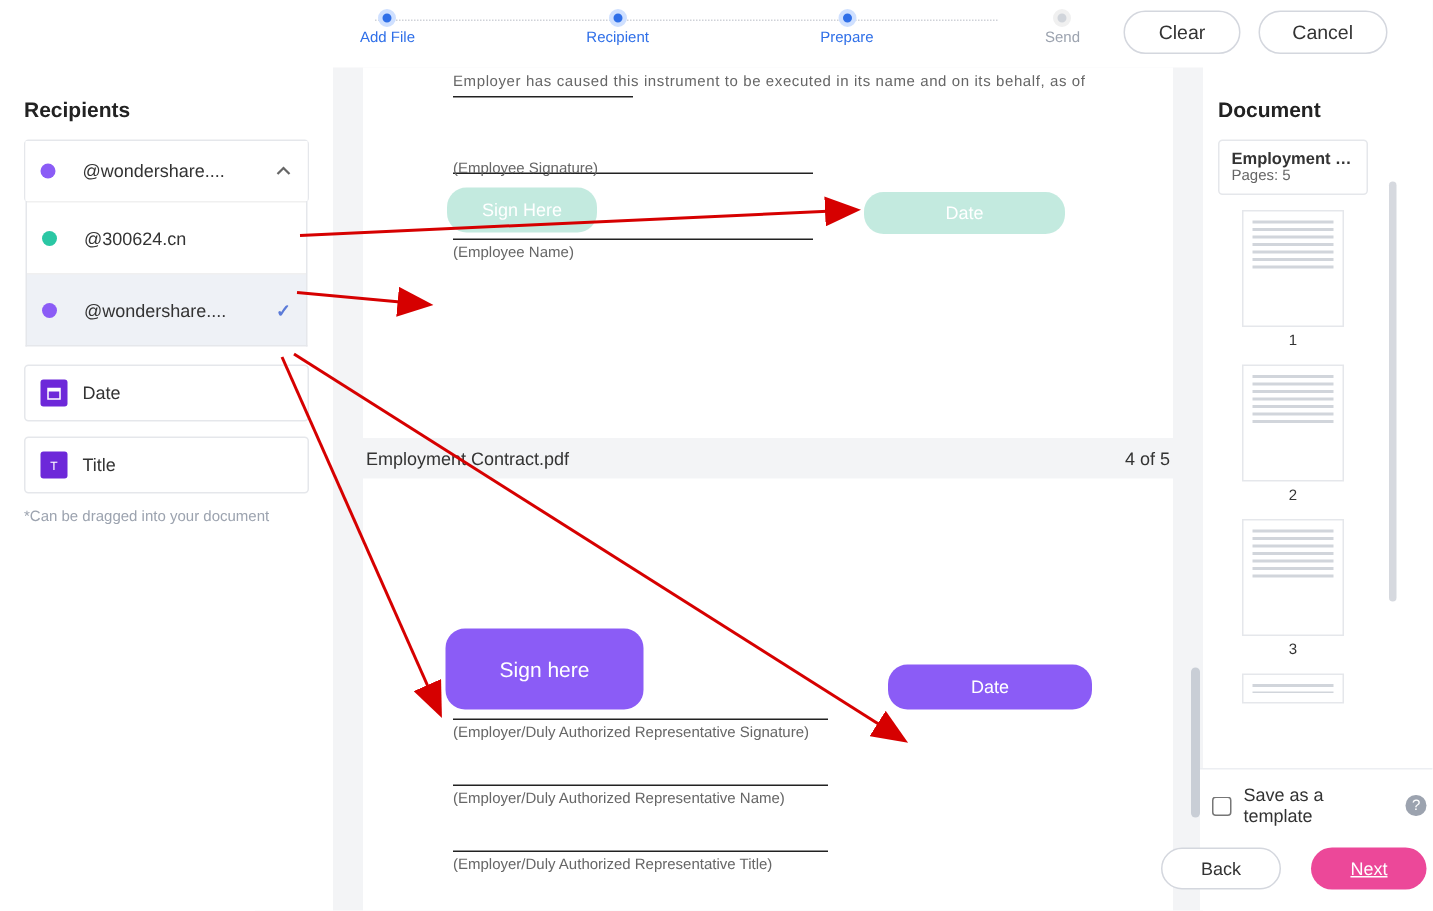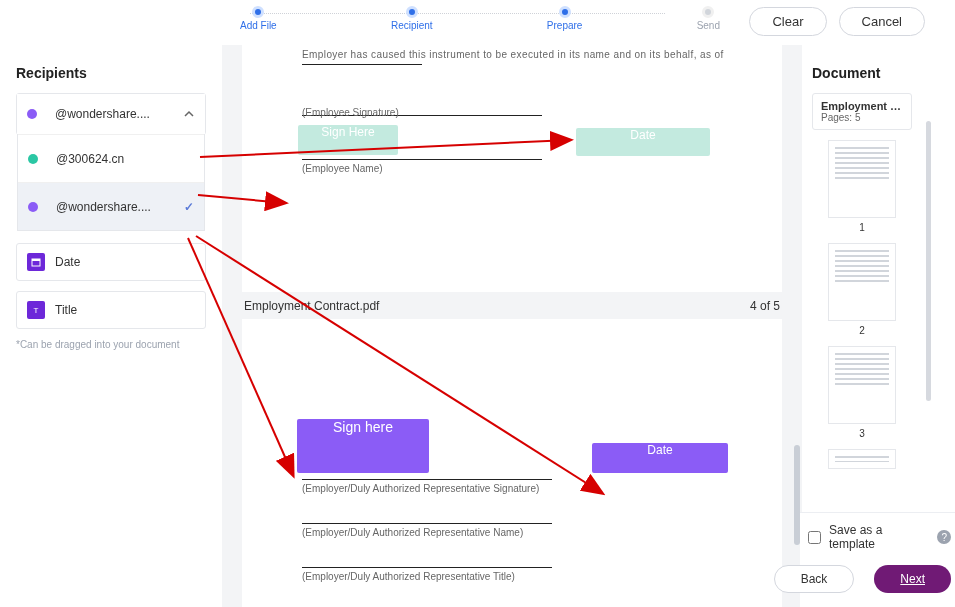--- a/index.html
+++ b/index.html
@@ -42,21 +42,21 @@
 
   
   .center { position:absolute; left:222px; top:45px; width:580px; height:562px; background:#f3f4f6; }
   .page { position:absolute; left:20px; width:540px; background:#fff; }
   .page1 { top:0; height:247px; }
   .page2 { top:274px; height:288px; }
   .doc-caption { position:absolute; left:22px; top:254px; font-size:12px; color:#333; }
   .page-ind { position:absolute; right:22px; top:254px; font-size:12px; color:#333; }
   .line-text { font-size:10px; color:#666; position:absolute; }
   .sigline { position:absolute; border-bottom:1px solid #222; height:1px; }
-  .ghost-tag { position:absolute; border-radius:2px; display:flex; justify-content:center; font-size:12px; }
+  .ghost-tag { position:absolute; border-radius:13px; display:flex; align-items:center; justify-content:center; font-size:12px; }
   .ghost-green { background:rgba(145, 216, 196, 0.55); color:#fff; }
   .purple-tag { background:#8b5cf6; color:#fff; font-family: Georgia, serif; }
   .purple-tag.small { font-family: inherit; }
   .center-scroll { position:absolute; right:2px; top:400px; width:6px; height:100px; background:#c9ced6; border-radius:3px; }
 
   
   .right { position:absolute; left:802px; top:45px; right:0; height:562px; background:#fff; padding:20px 8px 0 10px; }
   .doc-header { border:1px solid #e5e7eb; border-radius:3px; padding:6px 8px; width:100px; }
   .doc-name { font-size:11px; font-weight:600; color:#333; white-space:nowrap; overflow:hidden; text-overflow:ellipsis; }
   .doc-pages { font-size:10px; color:#666; }
@@ -64,21 +64,21 @@
   .thumb { width:68px; height:78px; margin:10px auto 4px; background:#fff; border:1px solid #e5e7eb; display:flex; flex-direction:column; padding:6px; gap:3px; }
   .thumb .tl { height:2px; background:#d1d5db; }
   .thumb-cap { font-size:10px; color:#333; text-align:center; }
   .right-scroll { position:absolute; right:24px; top:76px; width:5px; height:280px; background:#d6d9df; border-radius:3px; }
 
   .footer { position:absolute; left:-2px; right:0; bottom:0; border-top:1px solid #eceef2; padding:10px 4px 14px 8px; background:#fff; }
   .save-row { display:flex; align-items:center; font-size:12px; color:#333; gap:8px; }
   .save-row .q { margin-left:auto; width:14px; height:14px; border-radius:50%; background:#9ca3af; color:#fff; font-size:10px; display:flex; align-items:center; justify-content:center; }
   .fbtns { display:flex; justify-content:flex-end; gap:20px; margin-top:14px; }
   .back-btn { border:1px solid #d4d7de; background:#fff; color:#333; border-radius:18px; padding:6px 26px; font-size:12px; cursor:pointer; }
-  .next-btn { border:none; background:#701a75; color:#fff; border-radius:18px; padding:7px 26px; font-size:12px; cursor:pointer;text-decoration:underline; }
+  .next-btn { border:none; background:#ec4899; color:#fff; border-radius:18px; padding:7px 26px; font-size:12px; cursor:pointer;text-decoration:underline; }
 
   
   .overlay { position:absolute; left:0; top:0; width:955px; height:607px; pointer-events:none; z-index:20; }
 </style>
 </head>
 <body>
 
 <div class="stepper">
   <div class="steps-line"></div>
   <div class="steps">

